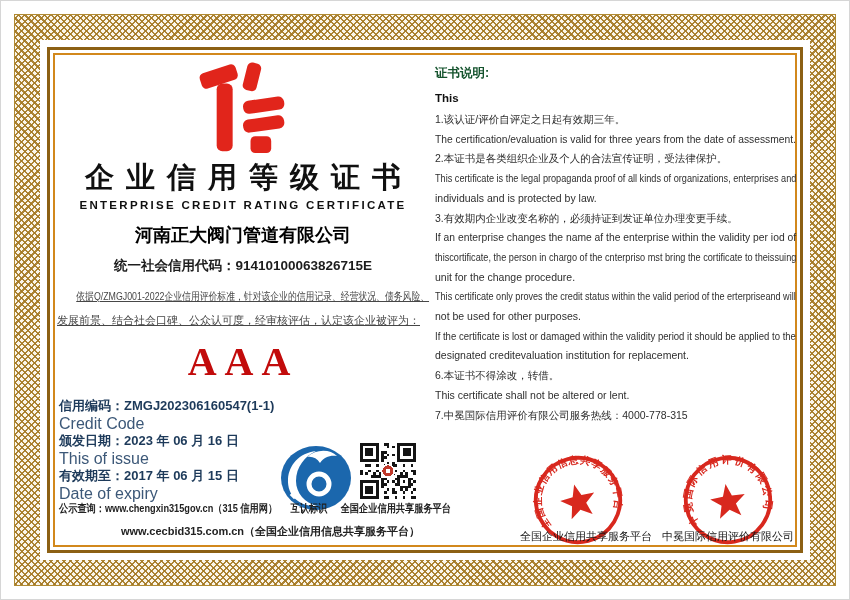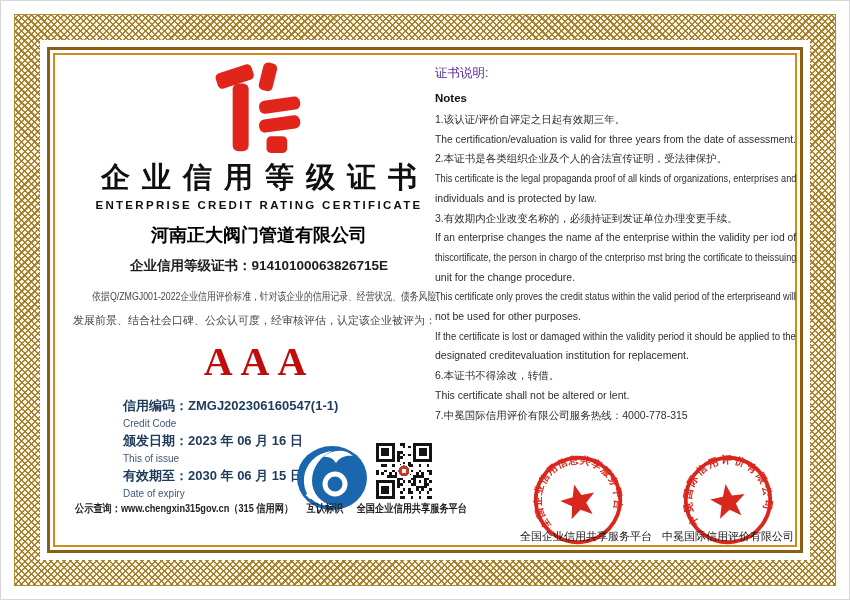--- a/index.html
+++ b/index.html
@@ -9,44 +9,44 @@
   .band{position:absolute;inset:13px;border:1px solid #b08a33;
         background:
           repeating-linear-gradient(45deg, rgba(164,120,34,.9) 0 1.5px, rgba(164,120,34,0) 1.5px 4.6px),
           repeating-linear-gradient(-45deg, rgba(164,120,34,.9) 0 1.5px, rgba(164,120,34,0) 1.5px 4.6px),
           #fbf6ea;}
   .band-hole{position:absolute;inset:39px;background:#fff;}
   .frame-dark{position:absolute;inset:46px;border:3px solid #8c6014;pointer-events:none;}
   .frame-orange{position:absolute;inset:52px;border:2px solid #d2881c;pointer-events:none;}
 
   
-  .left-col{position:absolute;left:72px;top:54px;width:372px;height:480px;text-align:center;}
+  .left-col{position:absolute;left:56px;top:54px;width:372px;height:480px;text-align:center;}
   .logo-xin{display:block;margin:6px auto 0;width:96px;height:94px;}
   .title-cn{font-size:29px;font-weight:700;color:#101010;letter-spacing:12px;text-indent:12px;
             line-height:36px;margin-top:4px;white-space:nowrap;}
   .title-en{font-size:11.5px;font-weight:700;color:#101010;letter-spacing:2.3px;margin-top:4px;white-space:nowrap;}
   .company{font-size:18px;font-weight:700;color:#000;margin-top:12px;}
   .uscc{font-size:13.5px;font-weight:700;color:#1d1d1d;margin-top:10px;}
-  .intro{margin-top:9px;text-align:left;color:#474747;}
+  .intro{margin-top:9px;text-align:left;color:#474747;text-decoration:underline;}
   .intro p{margin:0;font-size:11px;line-height:24px;white-space:nowrap;}
   .intro p:first-child{text-indent:24px;}
   .rating{font-family:"Liberation Serif","DejaVu Serif",serif;font-size:40px;font-weight:700;
           letter-spacing:8px;line-height:60px;margin-top:0;}
-  .fields{text-align:left;margin-top:5px;padding-left:2px;margin-left:48px;}
+  .fields{text-align:left;margin-top:5px;padding-left:2px;}
   .f-cn{font-size:13px;font-weight:700;color:#1d3a5a;line-height:18px;white-space:nowrap;}
-  .f-en{font-size:10px;font-weight:400;color:#3c5878;line-height:17px;white-space:nowrap;}
+  .f-en{font-size:16px;font-weight:400;color:#3c5878;line-height:17px;white-space:nowrap;}
   .mutual-logo{position:absolute;left:222px;top:390px;width:74px;height:68px;}
   .qr{position:absolute;left:303px;top:388px;width:56px;height:56px;}
   .footer{position:absolute;left:2px;top:446px;width:392px;text-align:left;}
   .footer-l1{display:flex;gap:16px;font-size:11px;font-weight:700;color:#222;white-space:nowrap;transform-origin:left center;}
   .footer-l2{margin-left:62px;margin-top:8px;font-size:11px;font-weight:700;color:#222;white-space:nowrap;transform-origin:left center;}
 
   
   .right-col{position:absolute;left:434px;top:56px;width:361px;}
-  .notes-title{font-size:12.5px;font-weight:400;color:#4c1d95;margin:8px 0 0;}
+  .notes-title{font-size:12.5px;font-weight:700;color:#14532d;margin:8px 0 0;}
   .notes-en-title{font-size:11.5px;font-weight:700;color:#111;margin-top:10px;}
   .notes-body{margin-top:6px;}
   .notes-body p{margin:0;font-size:10.5px;line-height:19.7px;color:#2e2e2e;white-space:nowrap;transform-origin:left center;}
 
   
   .seal{position:absolute;width:92px;height:92px;}
   .seal-left{left:531px;top:453px;transform:rotate(-14deg);}
   .seal-right{left:681px;top:453px;transform:rotate(-9deg);}
   .seal-caption{position:absolute;top:528px;width:170px;text-align:center;font-size:11px;color:#151515;z-index:3;}
   .cap-left{left:500px;}
@@ -69,32 +69,32 @@
         <rect x="22" y="24" width="17" height="72" rx="6"></rect>
         <rect x="52" y="2" width="15" height="30" rx="5" transform="rotate(14 60 17)"></rect>
         <rect x="50" y="40" width="44" height="14" rx="6" transform="rotate(-8 72 47)"></rect>
         <rect x="50" y="60" width="44" height="14" rx="6" transform="rotate(-8 72 67)"></rect>
         <rect x="58" y="80" width="22" height="18" rx="5"></rect>
       </g>
     </svg>
     <div class="title-cn">企业信用等级证书</div>
     <div class="title-en">ENTERPRISE CREDIT RATING CERTIFICATE</div>
     <div class="company">河南正大阀门管道有限公司</div>
-    <div class="uscc">企业信用等级证书：91410100063826715E</div>
+    <div class="uscc">统一社会信用代码：91410100063826715E</div>
     <div class="intro">
       <p class="fitline" style="transform: scaleX(0.801724);">依据Q/ZMGJ001-2022企业信用评价标准，针对该企业的信用记录、经营状况、债务风险、</p>
       <p class="fitline">发展前景、结合社会口碑、公众认可度，经审核评估，认定该企业被评为：</p>
     </div>
     <div class="rating" style="color:#c20b0b;">AAA</div>
     <div class="fields">
       <div class="f-cn fitline">信用编码：ZMGJ202306160547(1-1)</div>
       <div class="f-en">Credit Code</div>
       <div class="f-cn fitline">颁发日期：2023 年 06 月 16 日</div>
       <div class="f-en">This of issue</div>
-      <div class="f-cn fitline">有效期至：2030 年 06 月 15 日</div>
+      <div class="f-cn fitline">有效期至：2017 年 06 月 15 日</div>
       <div class="f-en">Date of expiry</div>
     </div>
 
     <svg class="mutual-logo" viewBox="0 0 74 68">
       <ellipse cx="37" cy="33" rx="35" ry="32" fill="#1b67ad"></ellipse>
       <path d="M37,6 C20,8 10,20 9,34 C8,52 22,62 38,61 C26,58 17,48 17,36 C17,22 26,11 37,6 Z" fill="#fff"></path>
       <circle cx="40" cy="39" r="10" fill="none" stroke="#fff" stroke-width="5"></circle>
       <path d="M28,12 C37,4 51,4 58,11 C51,10 45,12 41,18 C38,13 33,11 28,12 Z" fill="#fff"></path>
       <rect x="12" y="47" width="6" height="6" fill="#fff" transform="rotate(45 15 50)"></rect>
     </svg>
@@ -204,26 +204,27 @@
       <circle cx="10.5" cy="10.5" r="2.1" fill="#c0392b"></circle>
       <circle cx="10.5" cy="10.5" r="0.8" fill="#fff"></circle>
     </svg>
 
     <div class="footer">
       <div class="footer-l1 fitline" style="transform: scaleX(0.835821);">
         <span>公示查询：www.chengxin315gov.cn（315 信用网）</span>
         <span>互认标识</span>
         <span>全国企业信用共享服务平台</span>
       </div>
+      <div class="footer-l2 fitline">www.cecbid315.com.cn（全国企业信用信息共享服务平台）</div>
     </div>
   </div>
 
   <div class="right-col">
     <div class="notes-title">证书说明:</div>
-    <div class="notes-en-title">Notes</div>
+    <div class="notes-en-title">This</div>
     <div class="notes-body">
       <p class="fitline">1.该认证/评价自评定之日起有效期三年。</p>
       <p class="fitline" style="transform: scaleX(0.97832);">The certification/evaluation is valid for three years from the date of assessment.</p>
       <p class="fitline">2.本证书是各类组织企业及个人的合法宣传证明，受法律保护。</p>
       <p class="fitline" style="transform: scaleX(0.871981);">This certificate is the legal propaganda proof of all kinds of organizations, enterprises and</p>
       <p class="fitline">individuals and is protected by law.</p>
       <p class="fitline">3.有效期内企业改变名称的，必须持证到发证单位办理变更手续。</p>
       <p class="fitline" style="transform: scaleX(0.983651);">If an enterprise changes the name af the enterprise within the validity per iod of</p>
       <p class="fitline" style="transform: scaleX(0.871981);">thiscortificate, the person in chargo of the cnterpriso mst bring the cortificate to theissuing</p>
       <p class="fitline">unit for the change procedure.</p>

